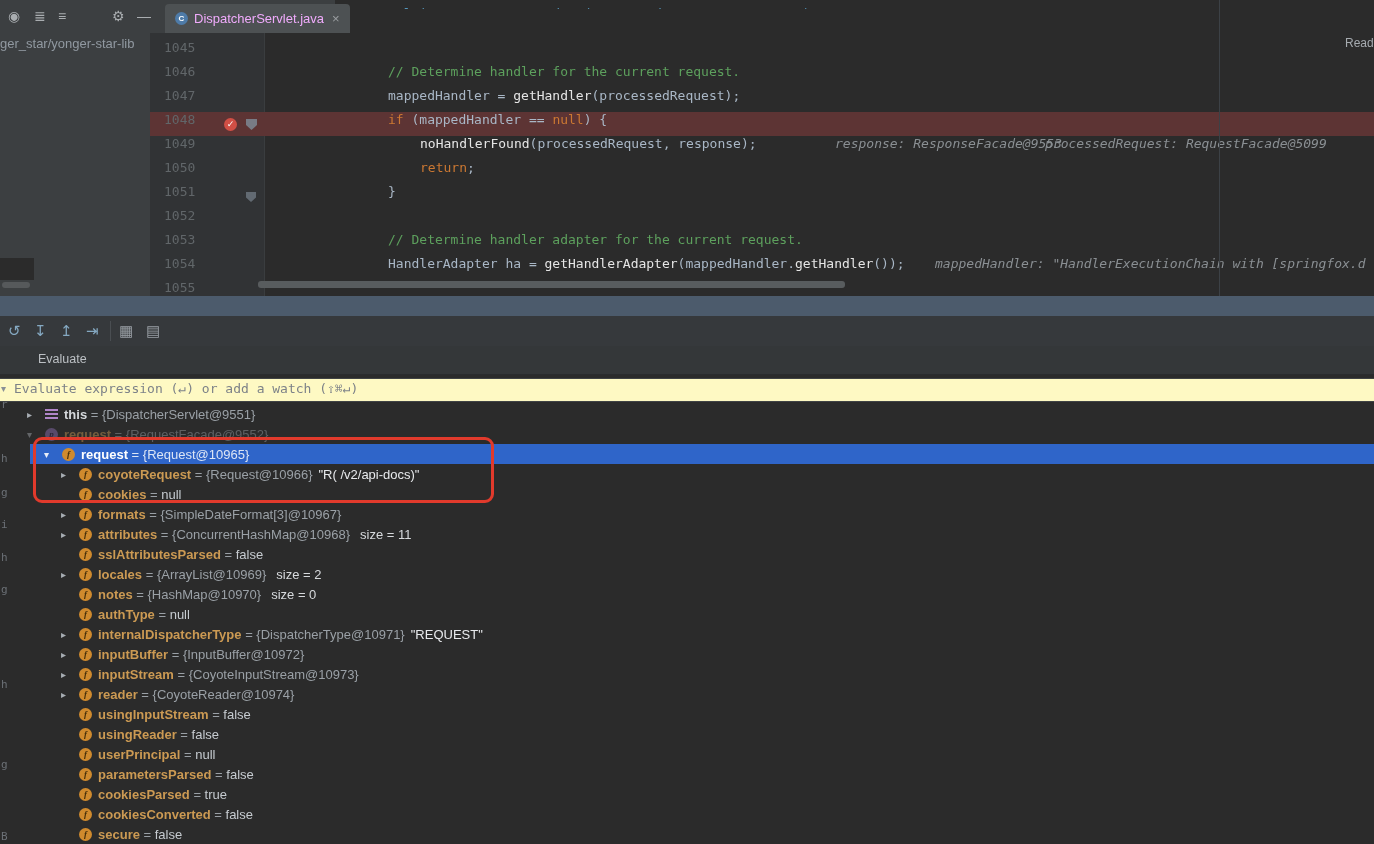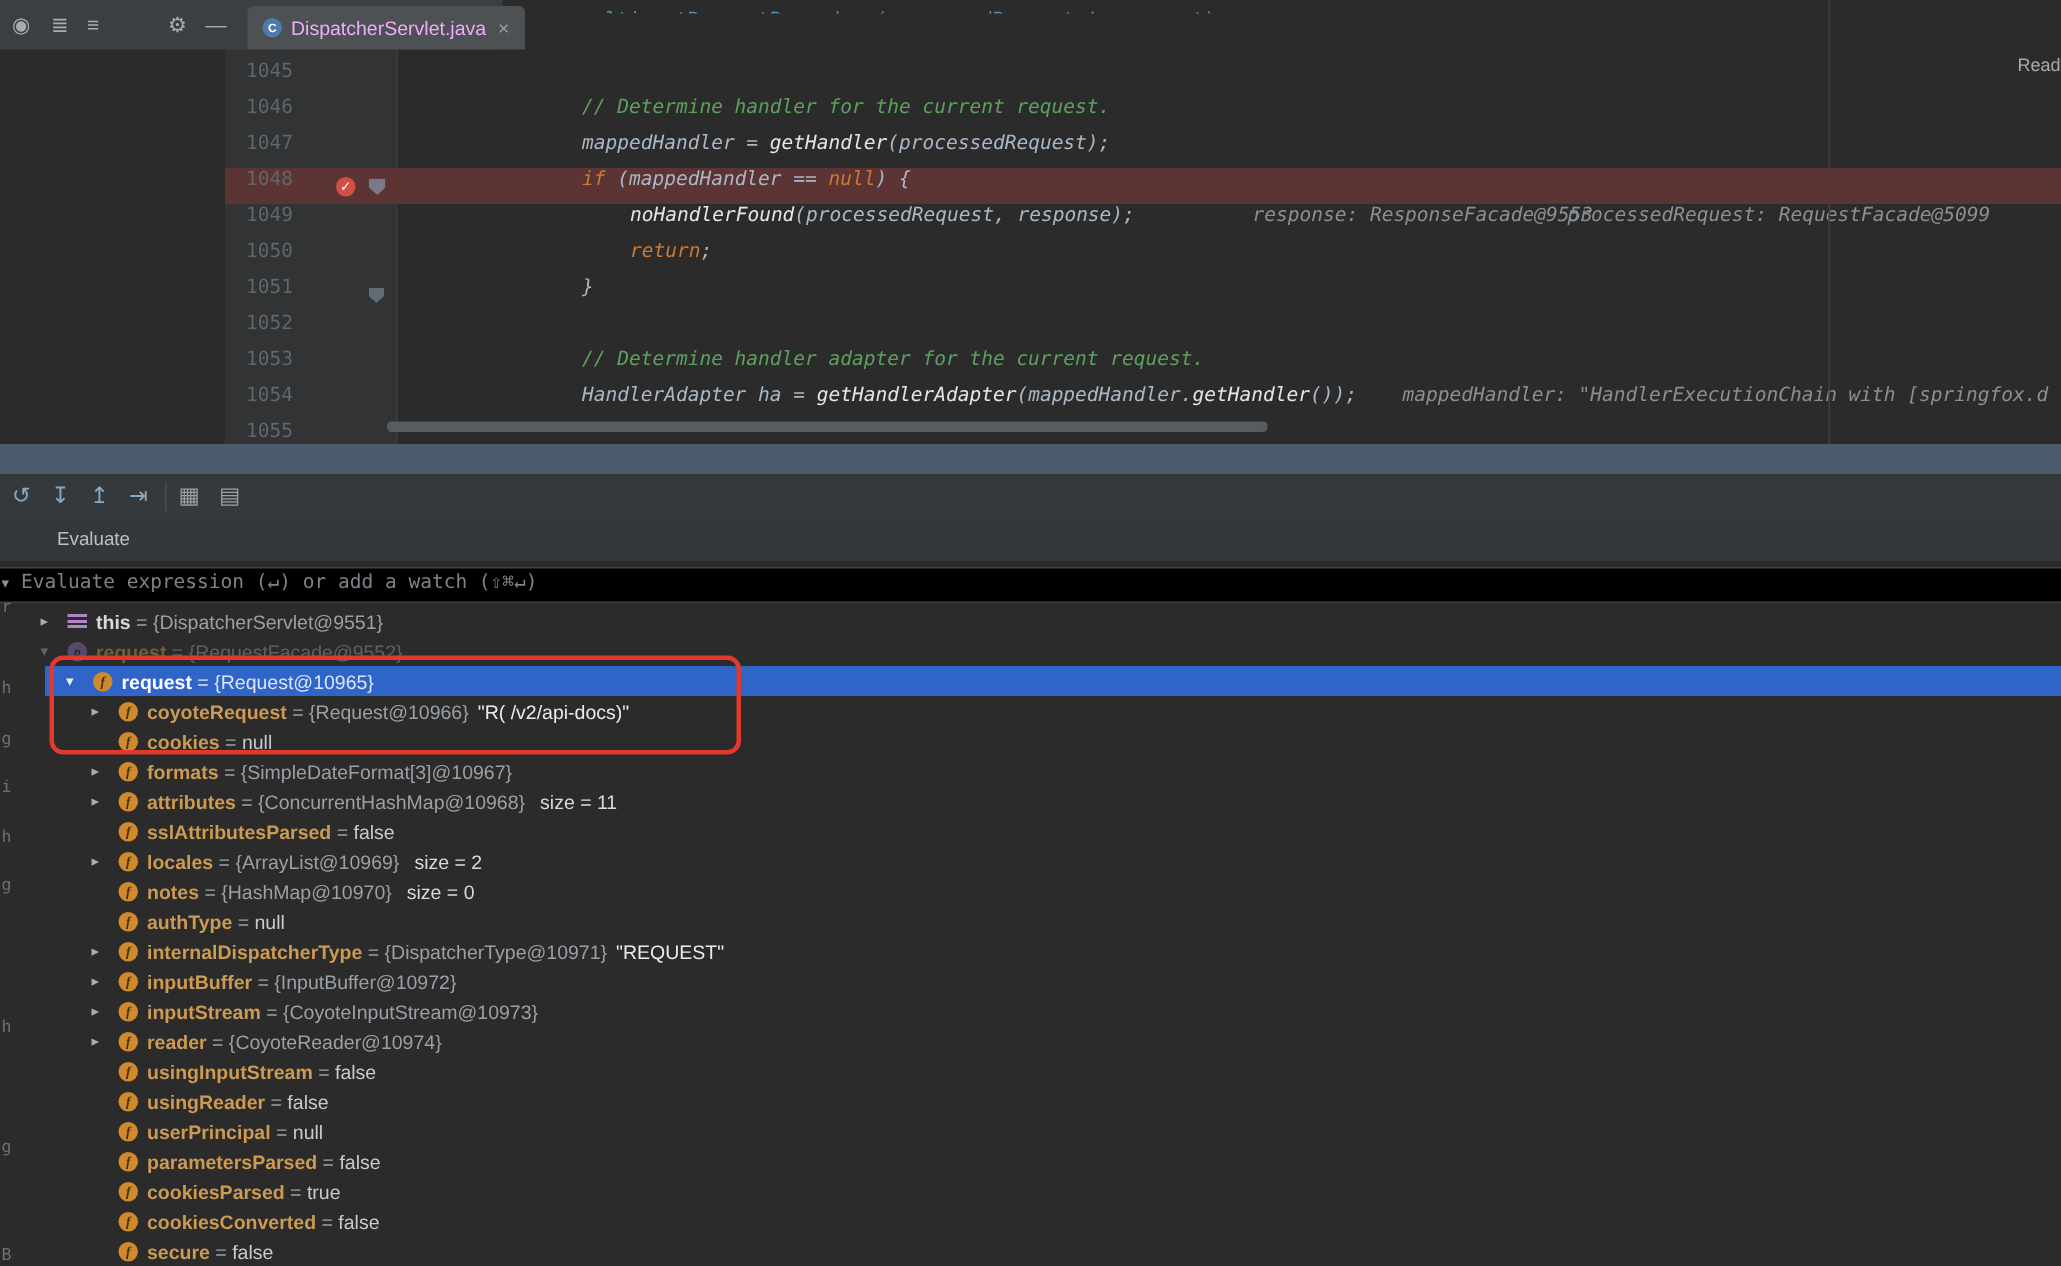--- a/index.html
+++ b/index.html
@@ -25,21 +25,21 @@
   .gutter-bg{position:absolute;left:0;top:0;width:114px;height:296px;background:#313335;border-right:1px solid #3a3d3f;}
   .margin-guide{position:absolute;left:1069px;top:0;width:1px;height:296px;background:#3c4146;}
   .sliver{position:absolute;left:0;top:0;height:9px;overflow:hidden;width:1224px;}
   .sliver-inner{position:relative;margin-top:-9px;font:13px "DejaVu Sans Mono",monospace;white-space:pre;}
   .sliver-code{position:absolute;left:238px;color:#5596bb;}
   .reader-label{position:absolute;left:1195px;top:36px;color:#a6abb0;font-size:12px;white-space:nowrap;}
   #code-lines{position:absolute;left:0;top:40px;width:1224px;}
   .eline{position:relative;height:24px;line-height:24px;font:13px "DejaVu Sans Mono",monospace;white-space:pre;}
   .eline.bp{background:#5d3434;}
   .lnum{position:absolute;left:14px;width:42px;color:#616669;}
-  .codeln{position:absolute;left:115px;top:0;font-style:italic;}
+  .codeln{position:absolute;left:115px;top:0;}
   .ehint{position:absolute;top:0;font-style:italic;color:#8a8f93;}
   .tk-plain{color:#a9b7c6}
   .tk-kw{color:#cc7832}
   .tk-method{color:#e5e5e5}
   .tk-comment{color:#5da05d}
   .bp-dot{position:absolute;left:74px;top:6px;width:13px;height:13px;border-radius:50%;background:#d14f45;color:#fff;
           font:9px/13px "Liberation Sans",sans-serif;text-align:center;}
   .bp-tag{position:absolute;left:96px;top:7px;width:11px;height:11px;background:#7c8894;opacity:.85;
           clip-path:polygon(0 0,100% 0,100% 55%,50% 100%,0 55%);}
   .frame-tag{position:absolute;left:96px;top:8px;width:10px;height:10px;background:#77828d;opacity:.7;
@@ -50,21 +50,21 @@
   .band{position:absolute;left:0;top:296px;width:1374px;height:20px;background:#4c5b6c;}
 
   
   .dbg-toolbar{position:absolute;left:0;top:316px;width:1374px;height:30px;background:#36393c;border-bottom:1px solid #2a2c2e;}
   .dbicon{position:absolute;top:6px;font-size:15px;line-height:18px;}
   .db-blue{color:#85a9c2;}
   .db-grey{color:#9aa0a6;}
   .db-sep{position:absolute;left:110px;top:5px;width:1px;height:20px;background:#4a4e52;}
   .var-header{position:absolute;left:0;top:346px;width:1374px;height:28px;background:#343739;border-bottom:1px solid #2a2c2e;}
   .var-header-label{position:absolute;left:38px;top:6px;color:#bcc0c4;font-size:12.5px;}
-  .eval-bar{position:absolute;left:0;top:378px;width:1374px;height:22px;background:#000000;border-top:1px solid #404345;border-bottom:1px solid #404345;}
+  .eval-bar{position:absolute;left:0;top:378px;width:1374px;height:22px;background:#fef9c3;border-top:1px solid #404345;border-bottom:1px solid #404345;}
   .eval-text{position:absolute;left:14px;top:2px;color:#7d8288;font:13px "DejaVu Sans Mono",monospace;white-space:pre;}
   .watch-chevron{position:absolute;left:1px;top:383px;color:#8a9096;font-size:10px;z-index:5;}
 
   
   #var-rows{position:absolute;left:0;top:404px;width:1374px;}
   .vrow{position:relative;height:20px;display:flex;align-items:center;font-size:13px;white-space:pre;}
   .vrow.sel{background:linear-gradient(to right,transparent 30px,#2f65c9 30px);}
   .vrow.dim{opacity:.45;}
   .vchev{width:18px;color:#a7adb3;font-size:10px;text-align:left;flex:none;}
   .vicon{flex:none;margin-right:6px;}
@@ -115,20 +115,25 @@
         <div class="eline"><span class="lnum">1052</span><span class="codeln" style="padding-left: 123px;"></span></div>
         <div class="eline"><span class="lnum">1053</span><span class="codeln" style="padding-left: 123px;"><span class="tk-comment">// Determine handler adapter for the current request.</span></span></div>
         <div class="eline"><span class="lnum">1054</span><span class="codeln" style="padding-left: 123px;"><span class="tk-plain">HandlerAdapter ha = </span><span class="tk-method">getHandlerAdapter</span><span class="tk-plain">(mappedHandler.</span><span class="tk-method">getHandler</span><span class="tk-plain">());</span></span><span class="ehint" style="left: 785px;">mappedHandler: "HandlerExecutionChain with [springfox.d</span></div>
         <div class="eline"><span class="lnum">1055</span><span class="codeln" style="padding-left: 123px;"></span></div>
       </div>
     <div class="margin-guide"></div>
     <div class="reader-label">Reade</div>
     <div class="editor-hscroll"></div>
   </div>
 
+  <div class="project">
+    <div class="proj-path">ger_star/yonger-star-lib</div>
+    <div class="proj-darkbox"></div>
+    <div class="proj-hscroll"></div>
+  </div>
 
   <div class="topbar">
     <span class="tbicon" style="left:8px">◉</span>
     <span class="tbicon" style="left:34px">≣</span>
     <span class="tbicon" style="left:58px">≡</span>
     <span class="tbicon" style="left:112px">⚙</span>
     <span class="tbicon" style="left:137px">—</span>
     <div class="tab">
       <span class="class-icon">C</span>
       <span class="tab-label">DispatcherServlet.java</span>

